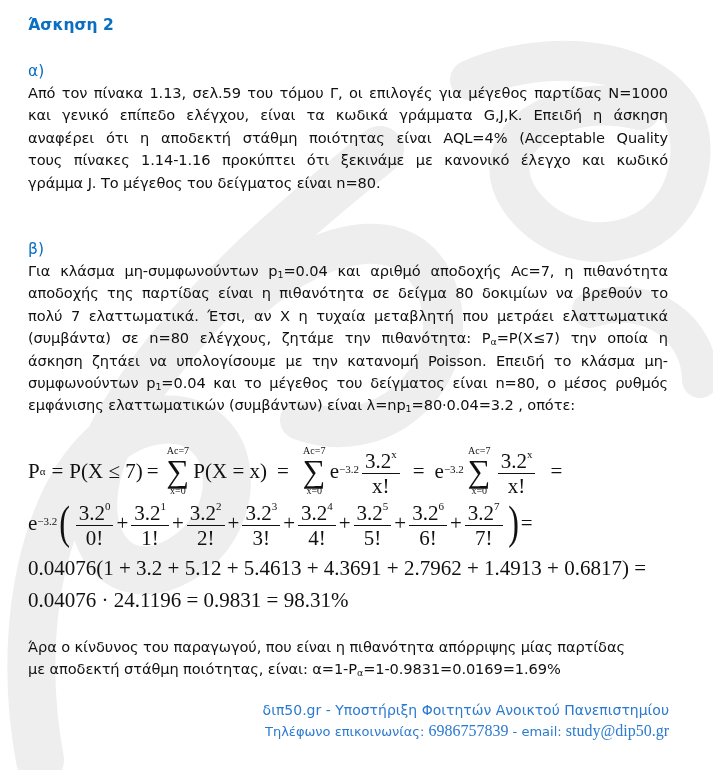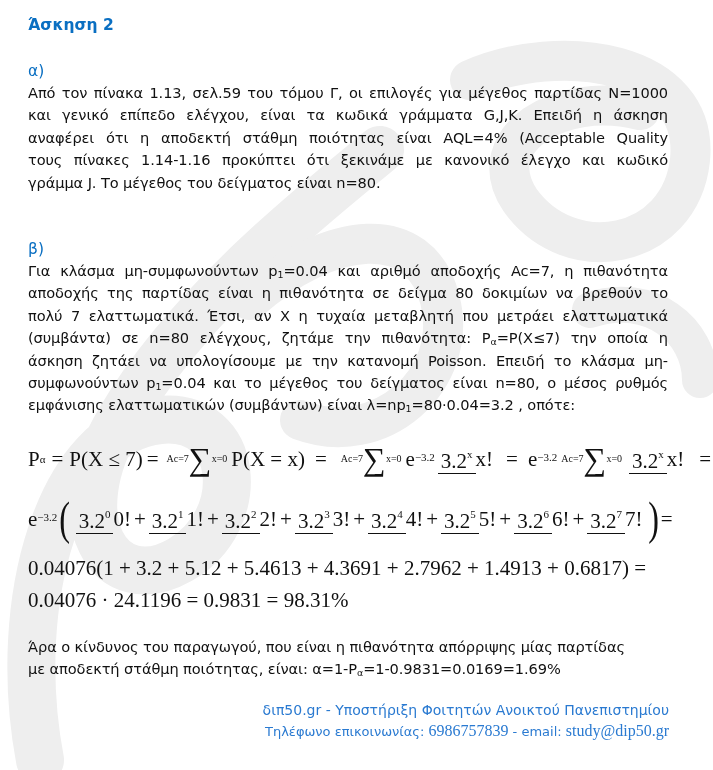--- a/index.html
+++ b/index.html
@@ -9,25 +9,25 @@
   .page { position:absolute; left:0; top:0; width:713px; height:770px; }
   .title { position:absolute; left:28px; top:16px; font-weight:bold; font-size:15.5px; color:#0a6fc2; }
   .sec { position:absolute; left:28px; font-size:15.5px; color:#0a6fc2; }
   .para { position:absolute; left:28px; width:640px; font-size:14.6px; line-height:22.4px;
           text-align:justify; letter-spacing:-0.1px; }
   .para .ln { display:block; text-align:justify; text-align-last:justify; height:22.4px; white-space:nowrap; }
   .para .ln.last { text-align-last:left; }
   sub { font-size:9.5px; vertical-align:-2px; line-height:0; }
   .math { position:absolute; left:28px; font-family:"Liberation Serif", "DejaVu Serif", serif; color:#111; }
   .mrow { position:absolute; white-space:nowrap; font-size:21px; display:flex; align-items:center; }
-  .frac { display:inline-flex; align-items:center; vertical-align:middle; margin:0 3px; }
+  .frac { display:inline-flex; flex-direction:column; align-items:center; vertical-align:middle; margin:0 3px; }
   .frac .num { border-bottom:1px solid #111; padding:0 3px; line-height:24px; }
   .frac .den { line-height:24px; }
   .sup { font-size:11px; vertical-align:super; position:relative; top:-2px; }
-  .sumop { display:inline-flex; flex-direction:row; align-items:center; margin:0 4px; line-height:1; }
+  .sumop { display:inline-flex; flex-direction:column; align-items:center; margin:0 4px; line-height:1; }
   .sumop .lim { font-size:10px; }
   .sumop .sig { font-size:32px; line-height:30px; }
   .bigparen { font-size:46px; font-weight:100; line-height:1; transform:scaleX(0.7); display:inline-block; }
   .footer { position:absolute; right:44px; text-align:right; color:#2a7ad1; }
   .f1 { top:702px; font-size:14px; }
   .f1 .brand { font-size:14px; }
   .f2 { top:722px; font-size:13px;text-align:center; }
   .serif { font-family:"Liberation Serif", "DejaVu Serif", serif; font-size:16px; }
 </style>
 </head>

